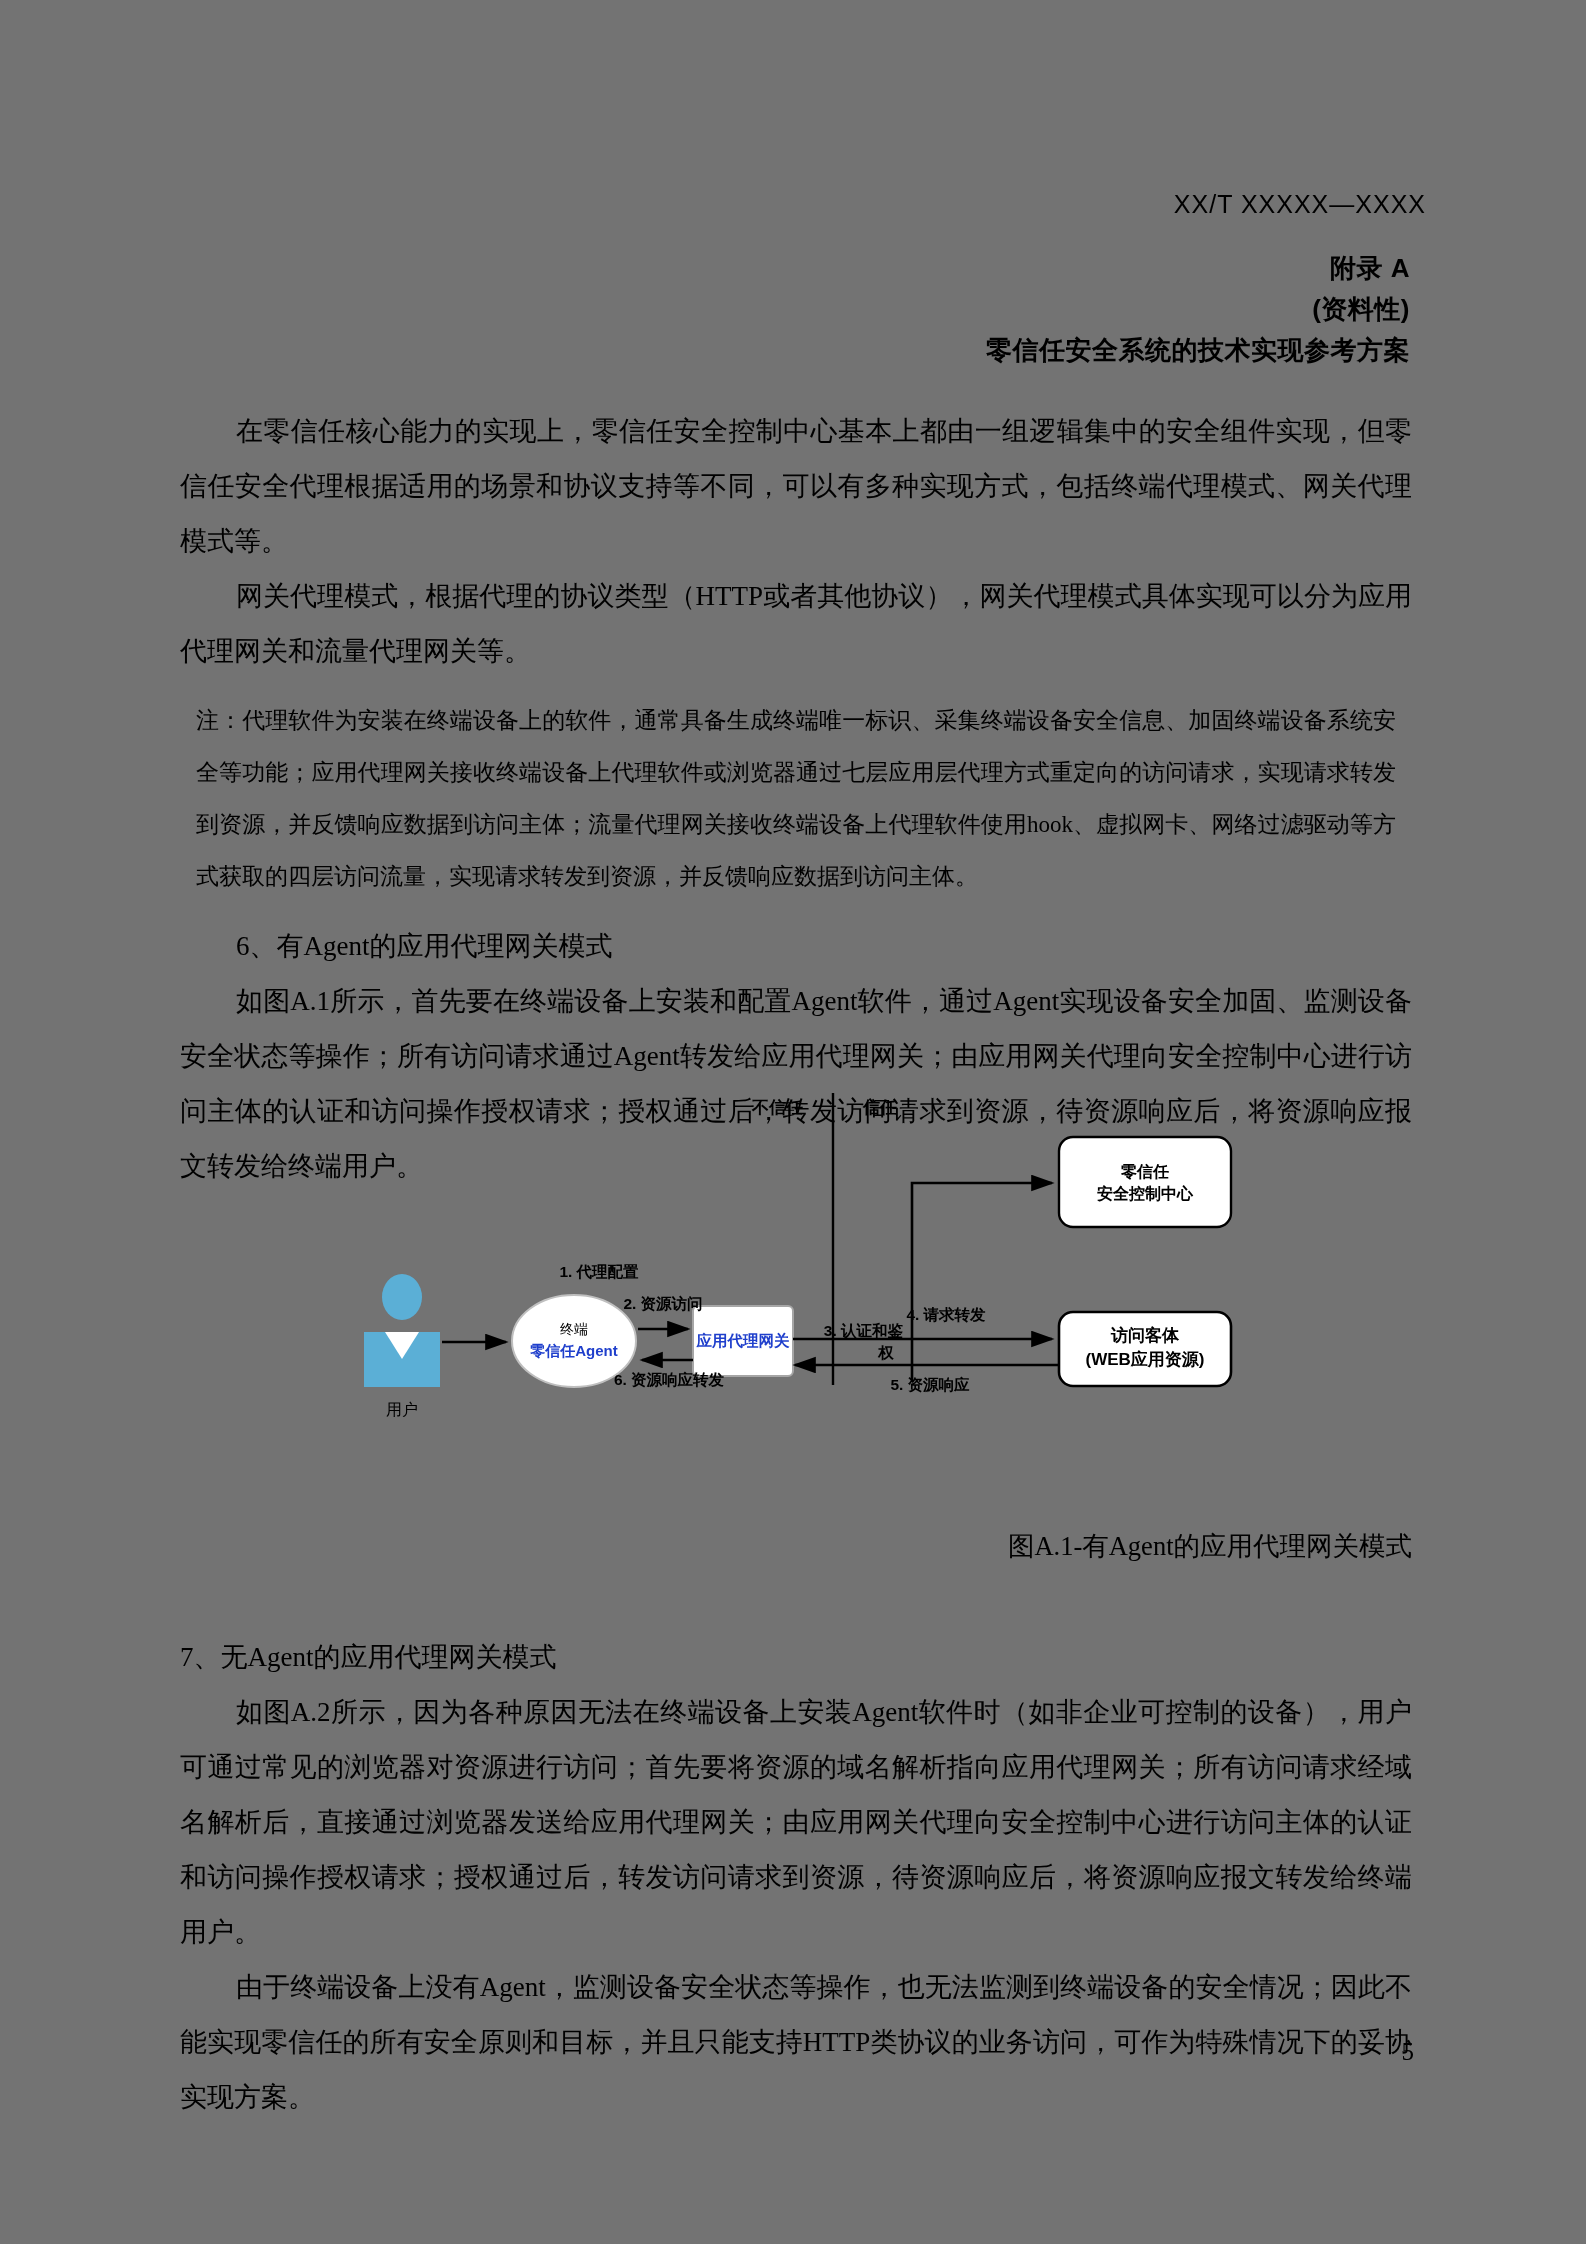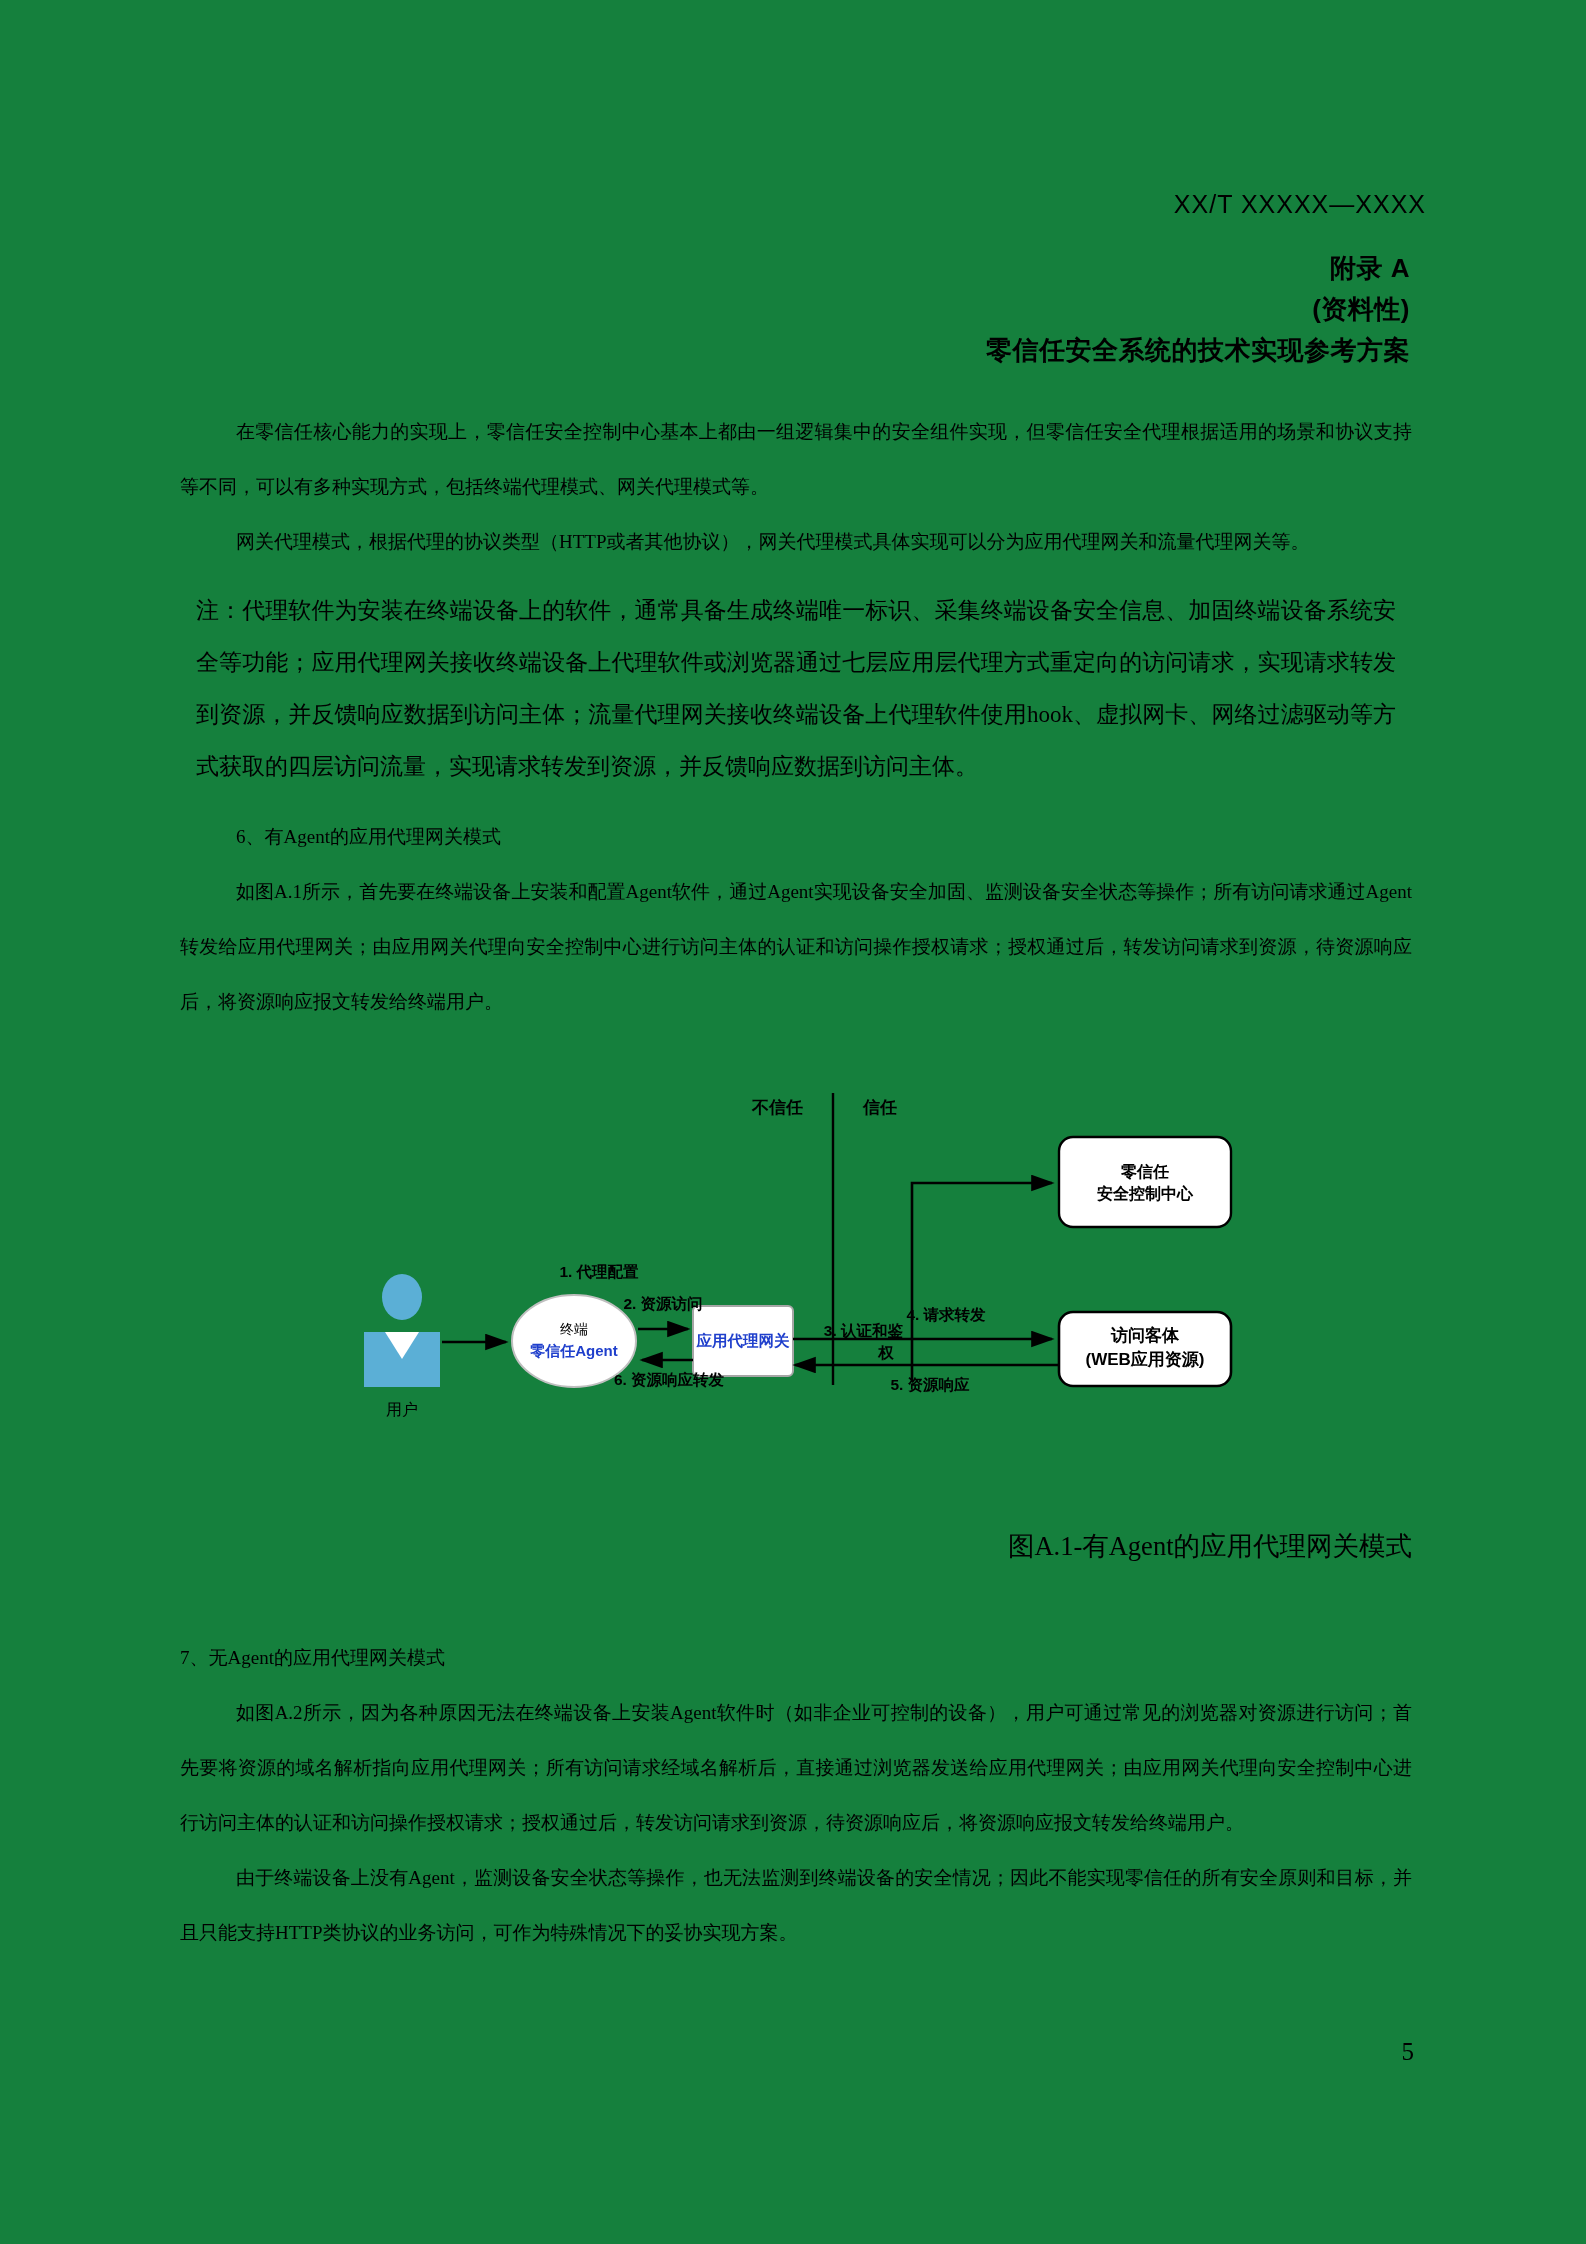--- a/index.html
+++ b/index.html
@@ -8,21 +8,21 @@
     background: #ffffff;
   }
   body {
     font-family: "Liberation Serif", "DejaVu Serif", serif;
     color: #000000;
   }
   .page {
     position: relative;
     width: 1586px;
     height: 2244px;
-    background: #15803d;
+    background: #737373;
     overflow: hidden;
     box-sizing: border-box;
   }
 
   
   .running-head {
     position: absolute;
     top: 190px;
     right: 160px;
     font-family: "Liberation Sans", "DejaVu Sans", sans-serif;
@@ -49,21 +49,21 @@
 
   
   .body-area {
     position: absolute;
     top: 404px;
     left: 180px;
     width: 1232px;
   }
   p.para {
     margin: 0;
-    font-size: 19px;
+    font-size: 27px;
     line-height: 55px;
     text-align: justify;
     text-justify: inter-ideograph;
     text-align-last: left;
     letter-spacing: 0px;
   }
   p.para.indent {
     text-indent: 56px;
   }
   p.note {

